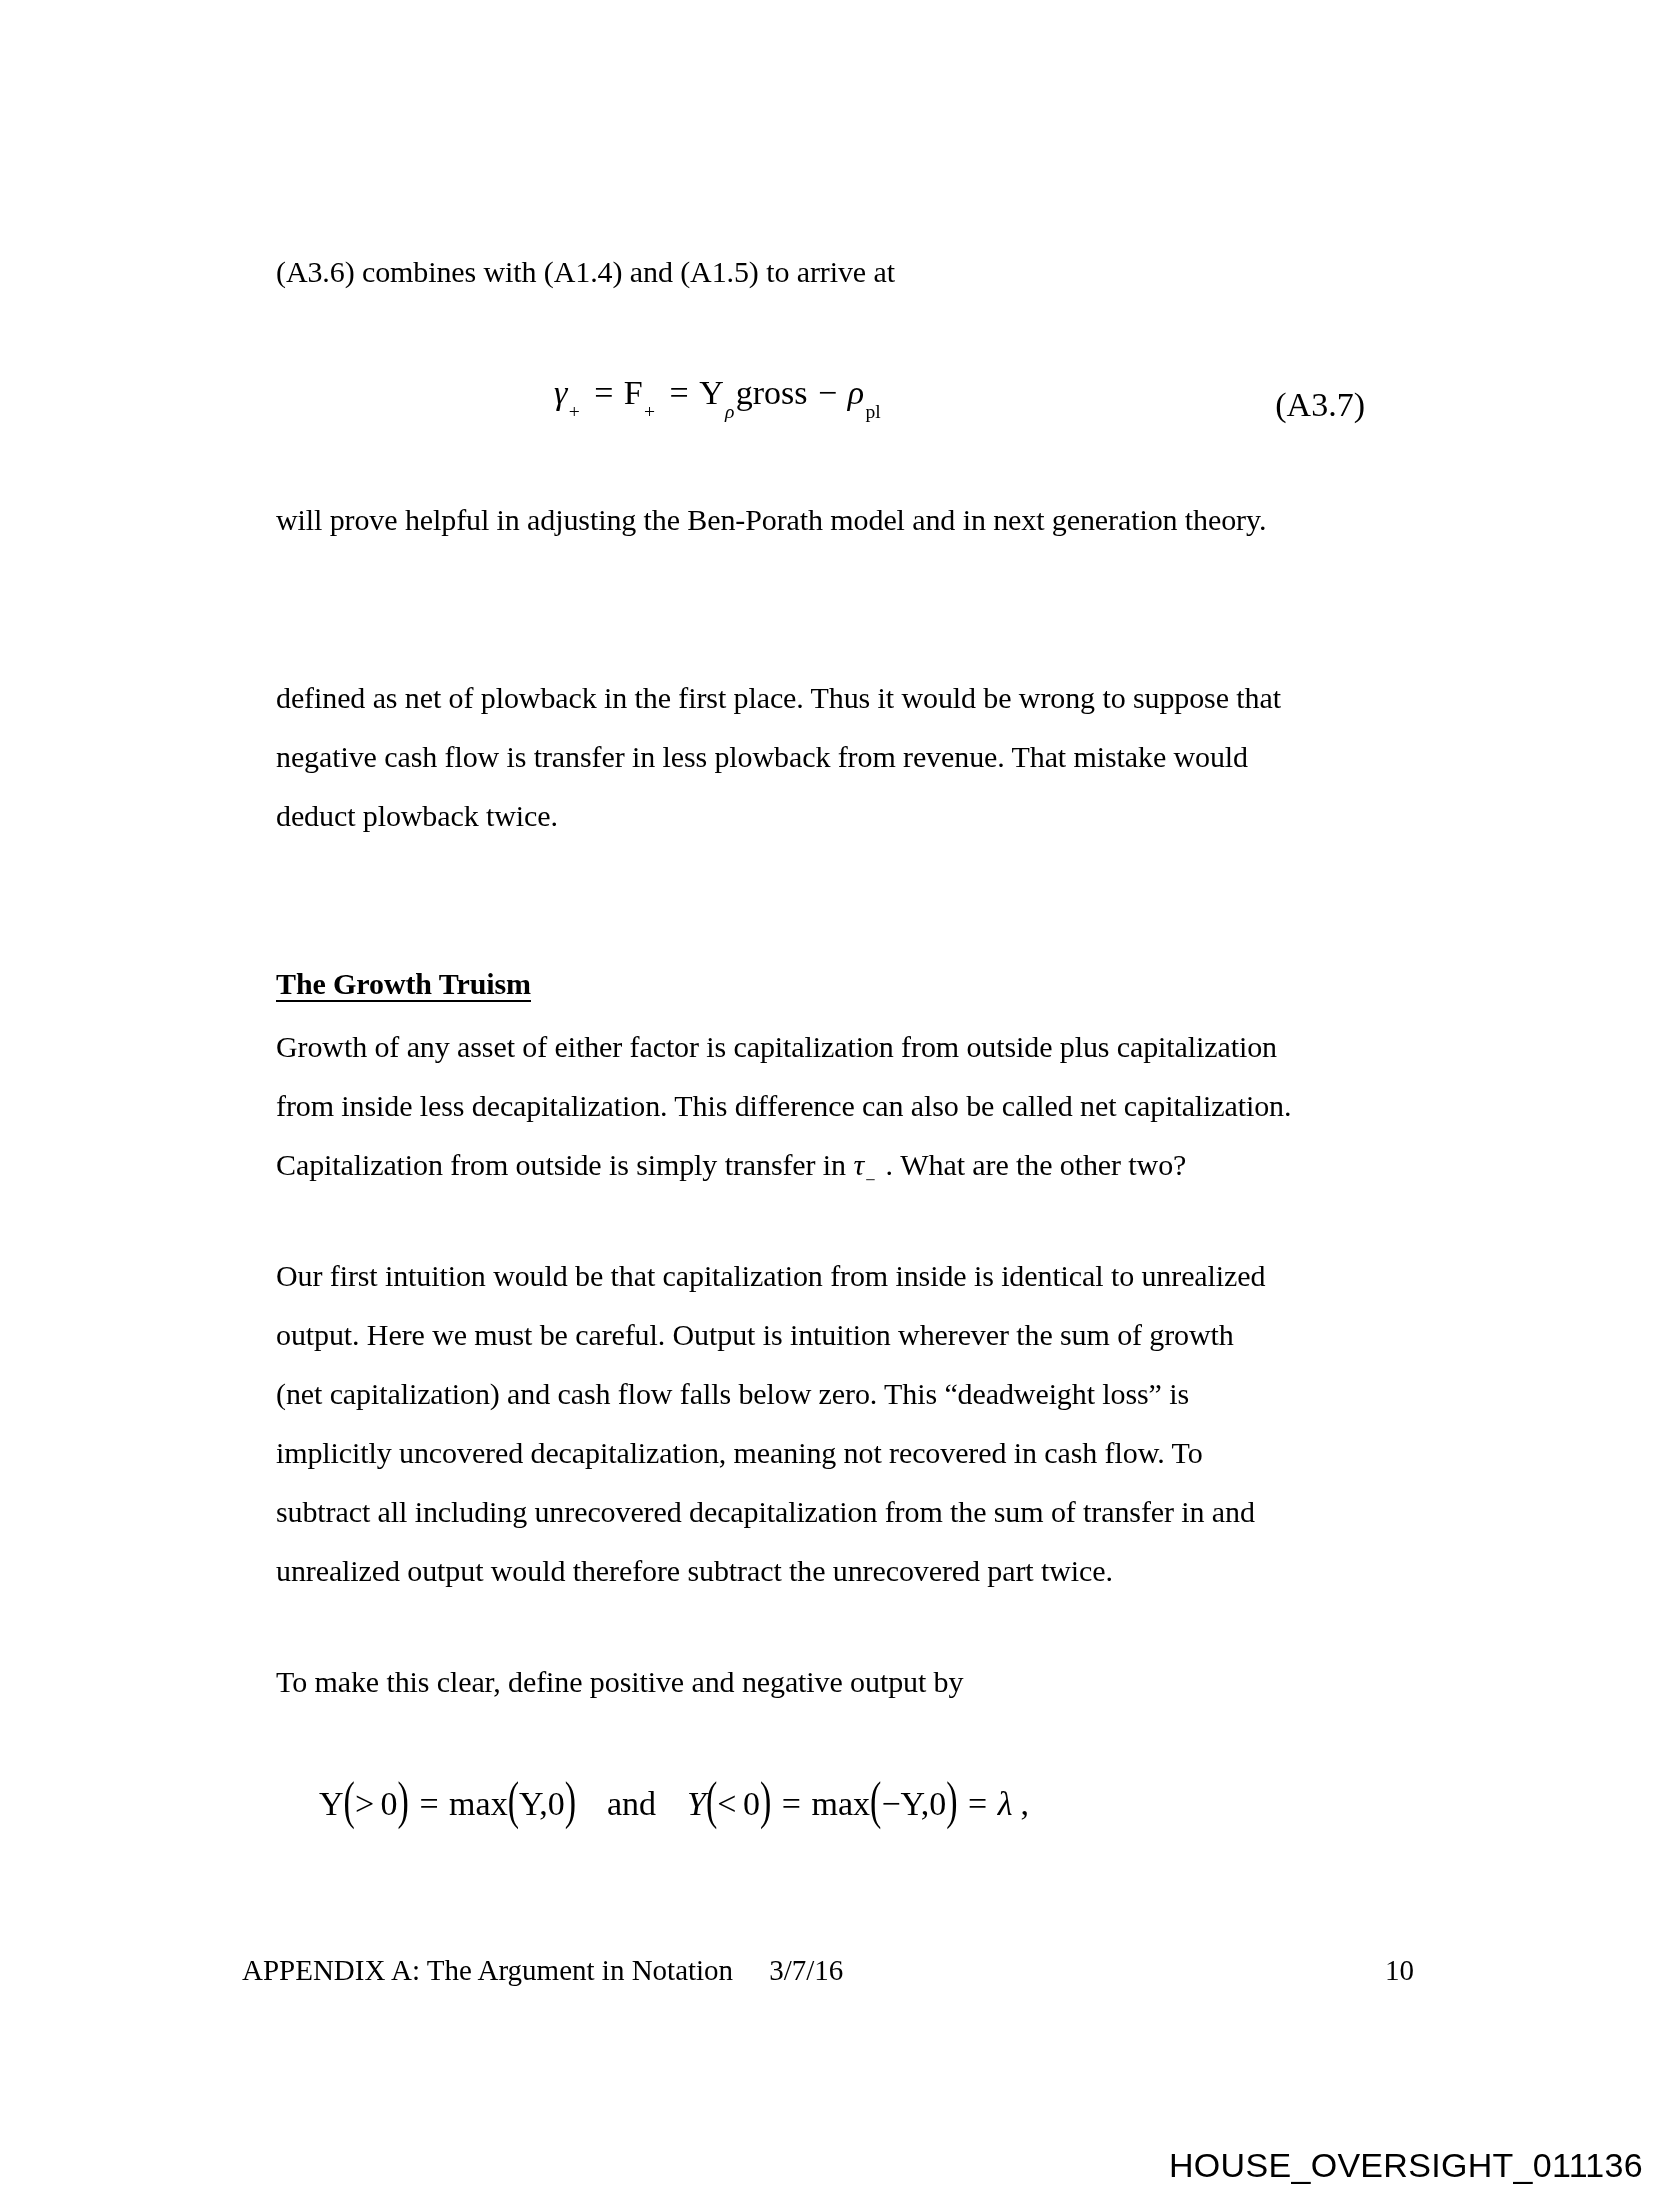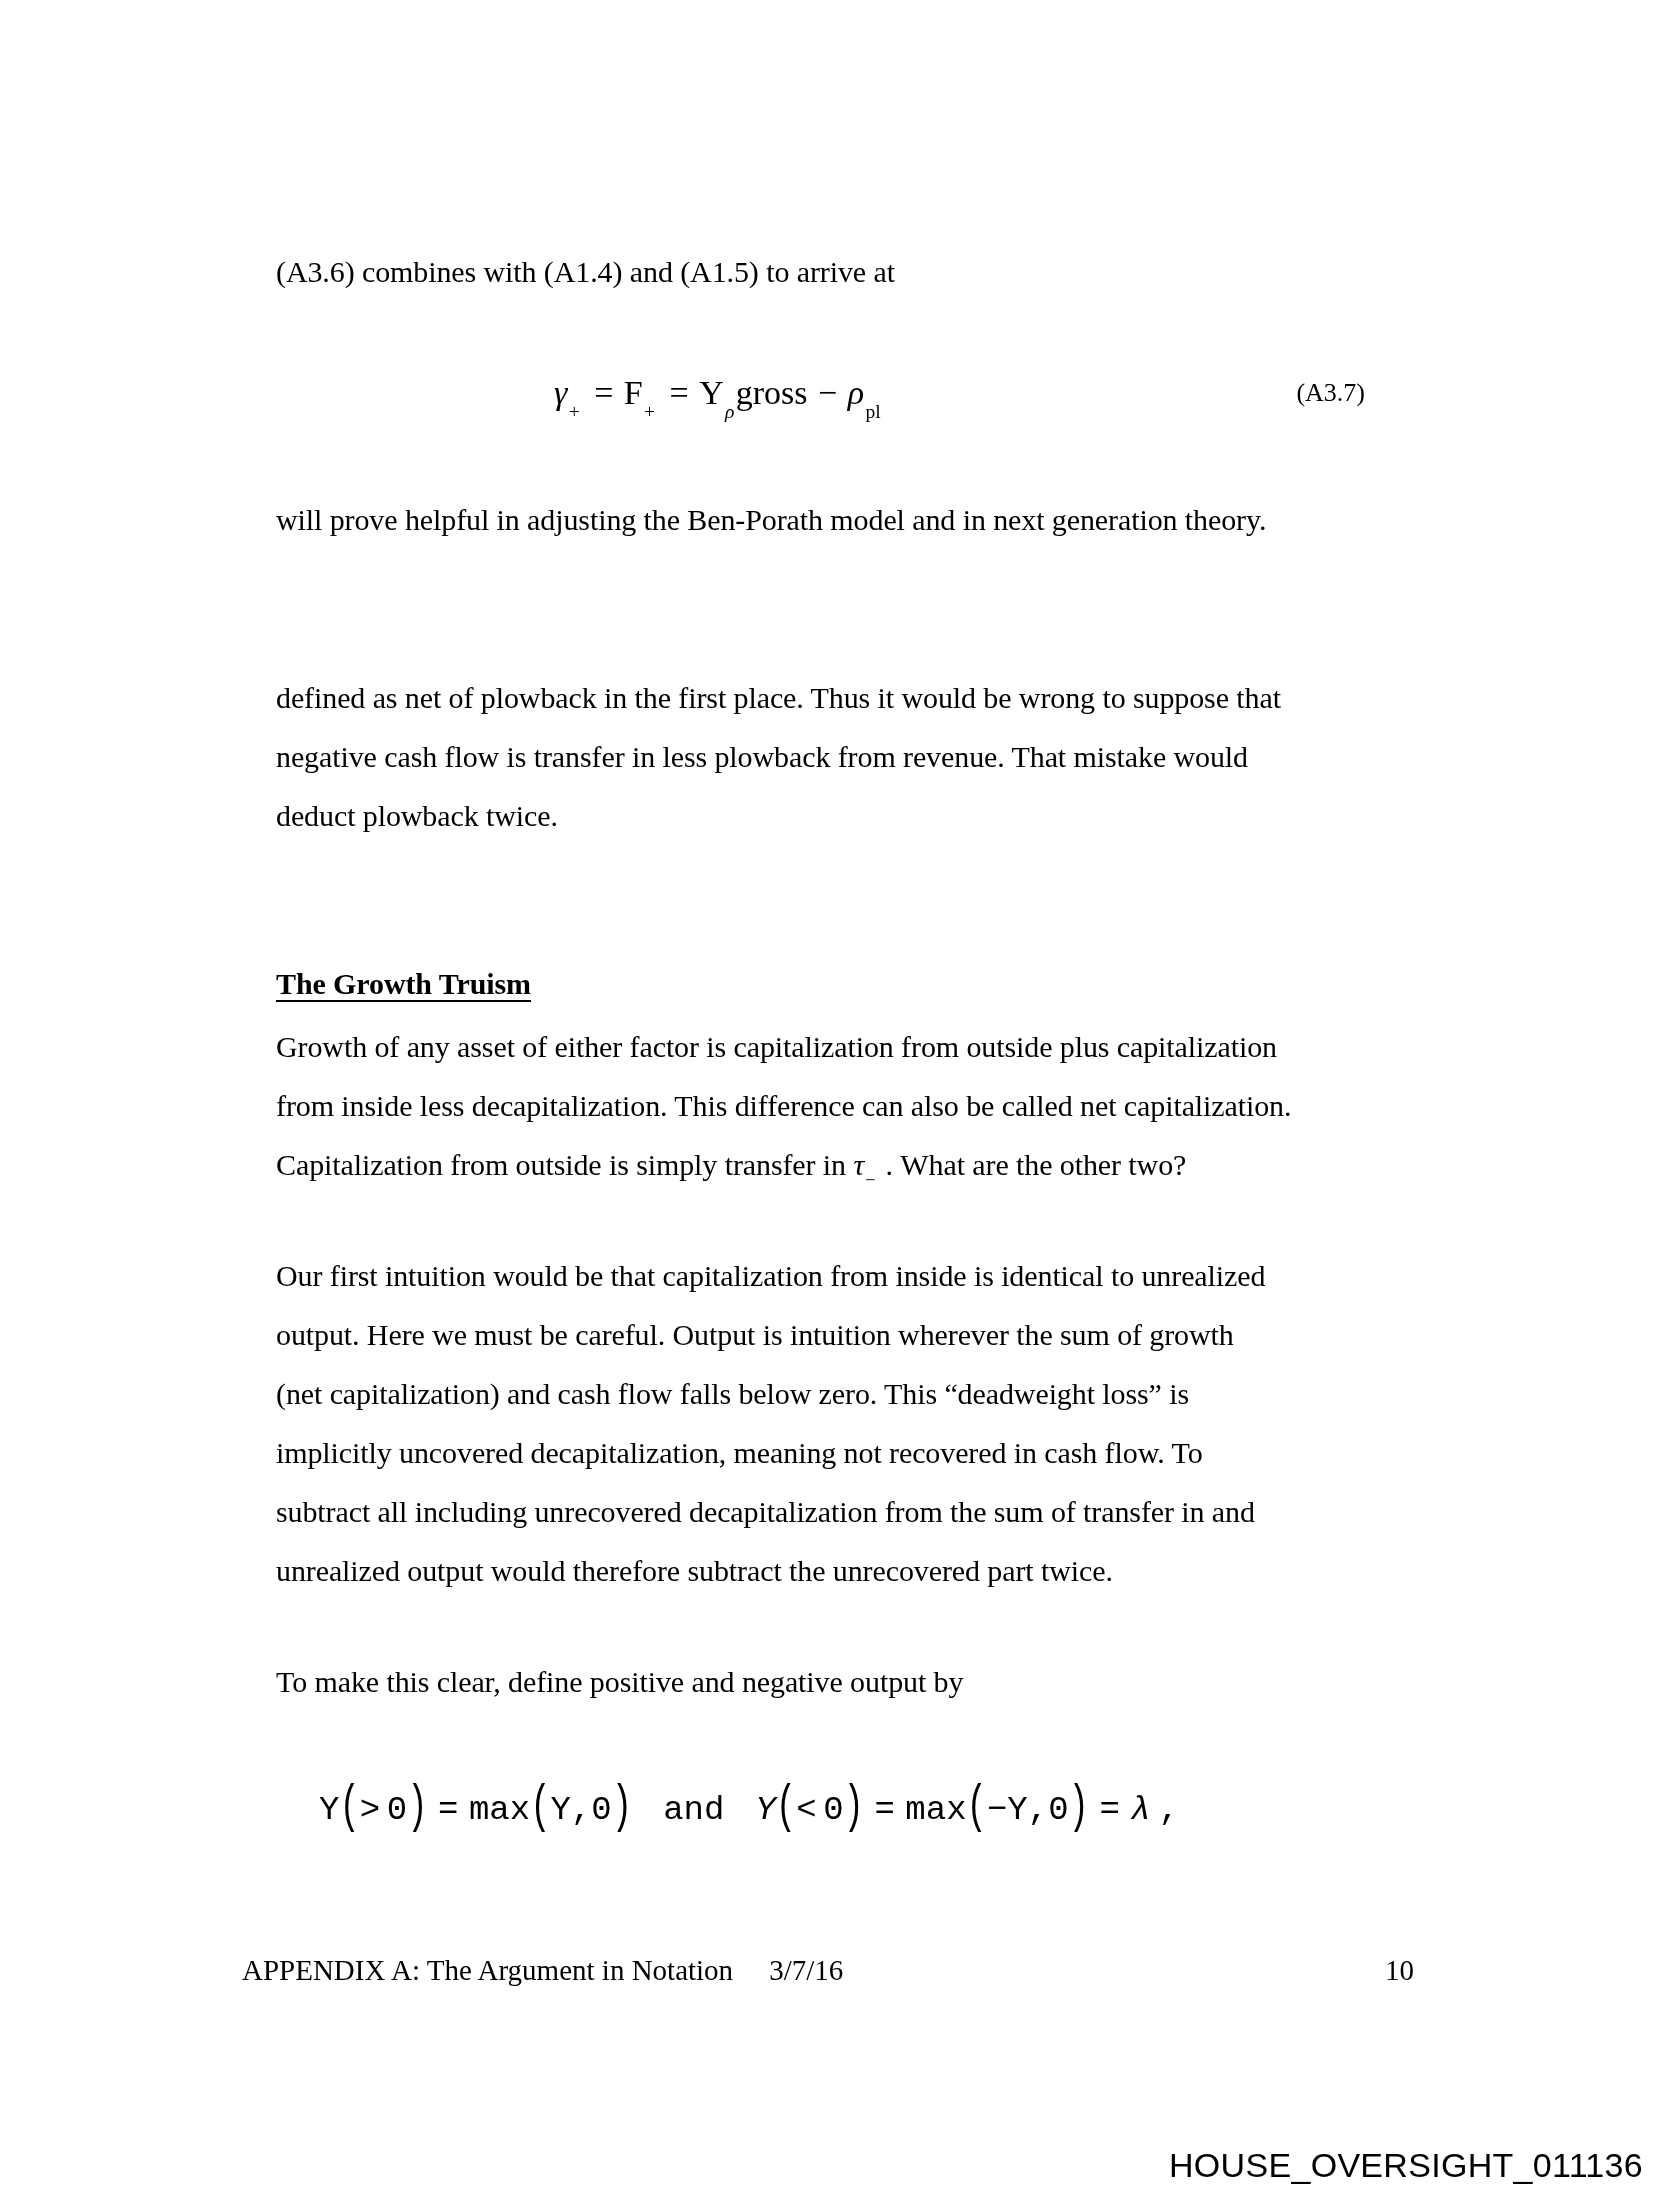--- a/index.html
+++ b/index.html
@@ -32,25 +32,25 @@
   .msub {
     display: inline-block;
     font-size: 19.6px;
     transform: translateY(14.4px);
     margin: 0 3.9px 0 1.3px;
   }
   .msub-narrow { margin-right: 1.3px; }
   .op { margin: 0 10.5px; }
   .eq-label {
     position: absolute;
-    right: 72px; top: 0;
-    font-size: 26px; line-height: 72px;
+    right: 72px; top: 12px;
+    font-size: 34px; line-height: 72px;
   }
   #eq2 { left: 319px; width: 1113px; }
-  #eq2 .eq-body { line-height: 76px; font-family: Liberation Mono, monospace; }
+  #eq2 .eq-body { line-height: 64px; }
   .tp {
     display: inline-block;
     transform: scaleY(1.55);
     transform-origin: 50% 58%;
     font-weight: 400;
   }
   .thin { margin-right: 6.5px; }
   .and-word { margin: 0 31px; }
   
   .inl-it { font-style: italic; }

